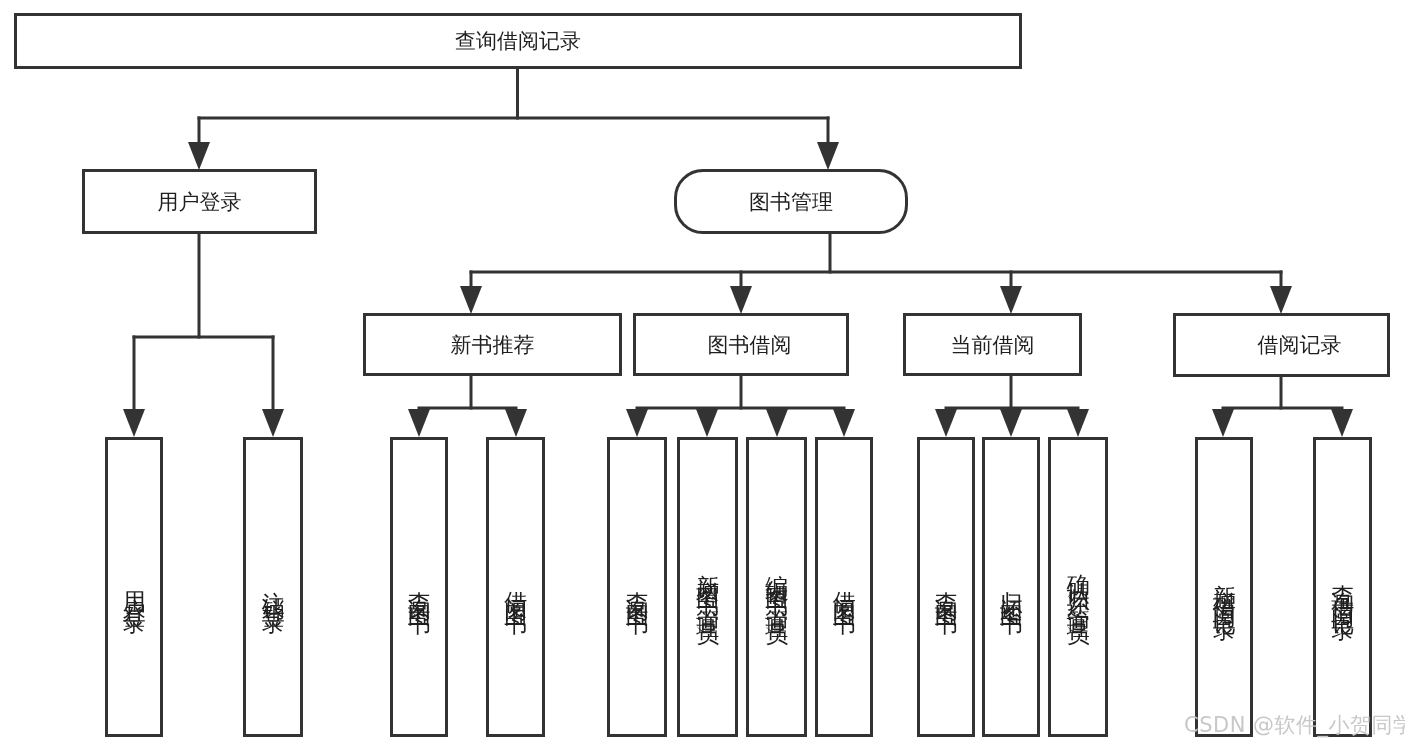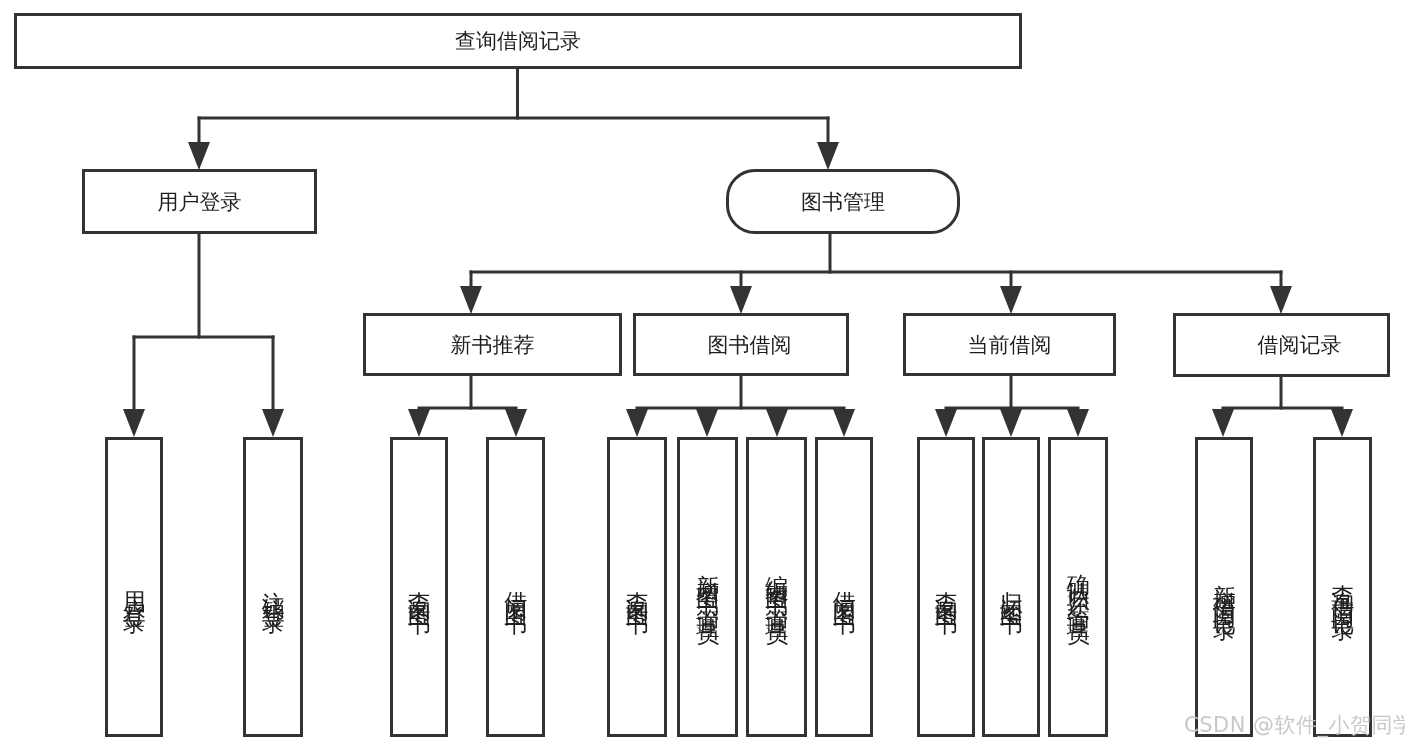--- a/index.html
+++ b/index.html
@@ -120,31 +120,31 @@
     </g>
   </svg>
 
   <div class="node root" style="left:14px; top:13px; width:1008px; height:56px;">
     <span class="htext">查询借阅记录</span>
   </div>
 
   <div class="node level" style="left:82px; top:169px; width:235px; height:65px;">
     <span class="htext">用户登录</span>
   </div>
-  <div class="node level" style="left:726px; top:169px; width:234px; height:65px;border-radius:29px;">
+  <div class="node level" style="left:674px; top:169px; width:234px; height:65px;border-radius:29px;">
     <span class="htext">图书管理</span>
   </div>
 
   <div class="node level" style="left:363px; top:313px; width:259px; height:63px;">
     <span class="htext">新书推荐</span>
   </div>
   <div class="node level" style="left:633px; top:313px; width:216px; height:63px;padding-left:17px;">
     <span class="htext">图书借阅</span>
   </div>
-  <div class="node level" style="left:903px; top:313px; width:213px; height:63px;">
+  <div class="node level" style="left:903px; top:313px; width:179px; height:63px;">
     <span class="htext">当前借阅</span>
   </div>
   <div class="node level" style="left:1173px; top:313px; width:217px; height:64px;padding-left:36px;">
     <span class="htext">借阅记录</span>
   </div>
 
   <div class="node leaf" style="left:105px; top:437px; width:58px; height:300px;">
     <span class="vtext">用户登录</span>
   </div>
   <div class="node leaf" style="left:243px; top:437px; width:60px; height:300px;">

